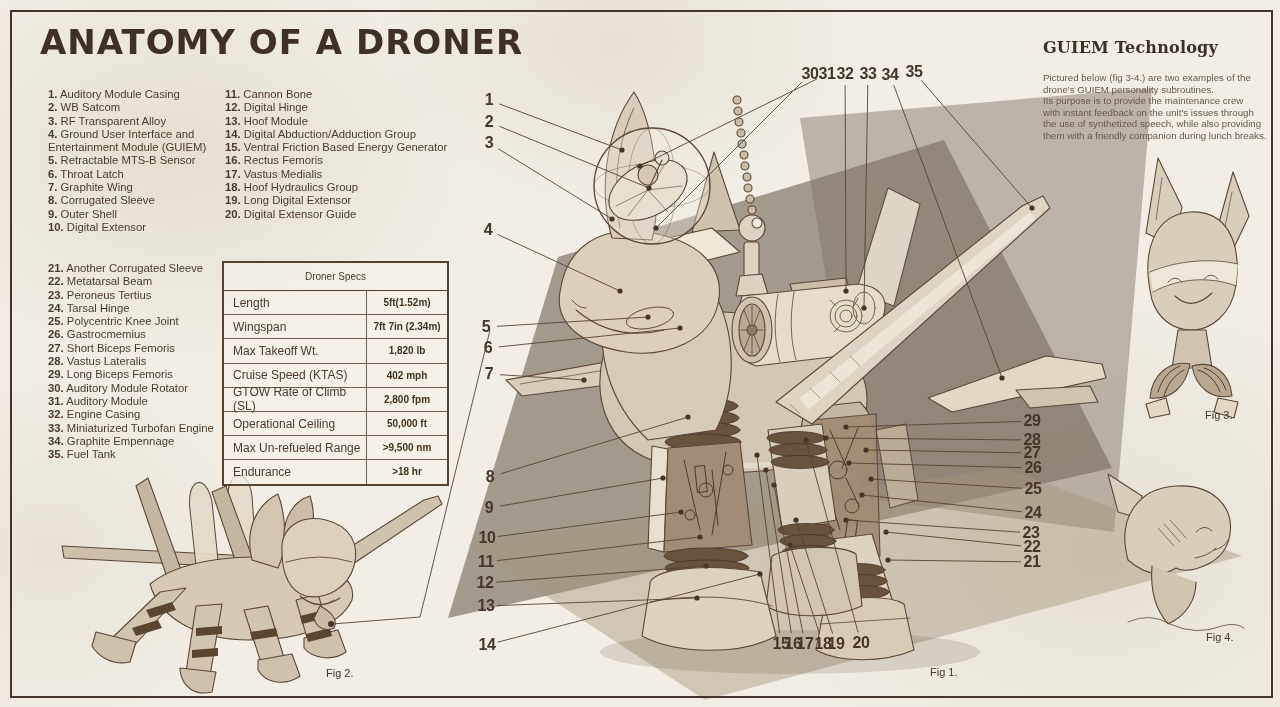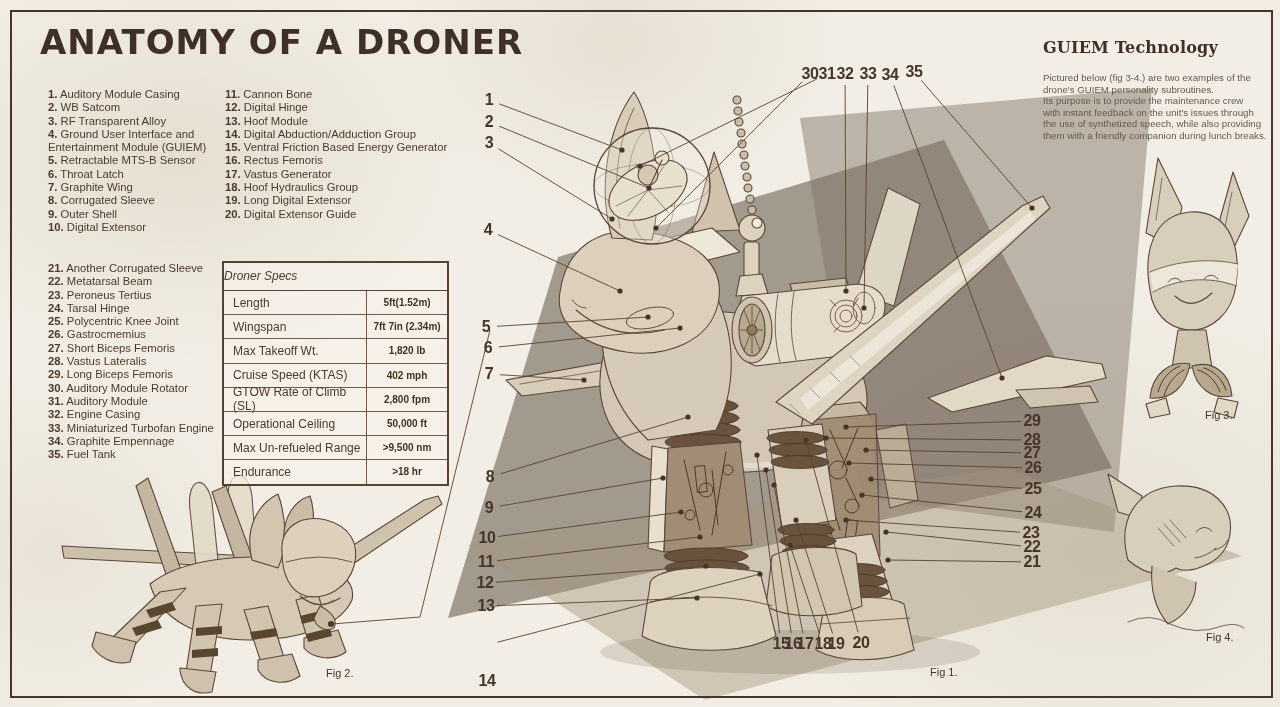--- a/index.html
+++ b/index.html
@@ -29,22 +29,22 @@
   .guiem-body{left:1043px;top:72px;width:232px;font-size:9.7px;line-height:11.6px;
     color:#6a5848;white-space:pre-line;}
   .plist{font-size:11.3px;line-height:13.3px;color:#4c3a2b;}
   .plist .part-item{margin:0;}
   .pn{font-weight:700;}
   #listA{left:48px;top:88px;width:180px;}
   #listB{left:225px;top:88px;width:250px;}
   #listC{left:48px;top:262px;width:186px;}
   .specs{left:222px;top:261px;width:227px;border:2px solid #56432f;
     background:rgba(245,241,233,.72);box-sizing:border-box;}
-  .specs-title{height:27px;line-height:27px;font-size:12px;
-    color:#4c3a2b;border-bottom:1.6px solid #56432f;font-style:italic;}
+  .specs-title{height:27px;line-height:27px;text-align:center;font-size:10px;
+    color:#4c3a2b;border-bottom:1.6px solid #56432f;}
   .spec-row{display:flex;height:23.2px;align-items:stretch;border-bottom:1px solid rgba(86,67,47,.85);}
   .spec-row:last-child{border-bottom:none;gap:45px;}
   .sl{flex:1;display:flex;align-items:center;padding-left:9px;font-size:12px;color:#4c3a2b;}
   .sv{width:80px;border-left:1px solid rgba(86,67,47,.85);display:flex;align-items:center;
     justify-content:center;font-size:10px;font-weight:700;color:#42321f;}
   .figcap{font-size:11px;color:#46362a;}
   #cap1{left:930px;top:666px;} #cap2{left:326px;top:667px;}
   #cap3{left:1205px;top:409px;} #cap4{left:1206px;top:631px;}
   .co-num{position:absolute;transform:translate(-50%,-50%);font-size:16px;
     font-weight:700;color:#46352a;z-index:25;letter-spacing:-.3px;}
@@ -393,21 +393,21 @@
     <div class="part-item"><span class="pn">9.</span><span> Outer Shell</span></div>
     <div class="part-item"><span class="pn">10.</span><span> Digital Extensor</span></div>
   </div>
 <div class="txt plist" id="listB">
     <div class="part-item"><span class="pn">11.</span><span> Cannon Bone</span></div>
     <div class="part-item"><span class="pn">12.</span><span> Digital Hinge</span></div>
     <div class="part-item"><span class="pn">13.</span><span> Hoof Module</span></div>
     <div class="part-item"><span class="pn">14.</span><span> Digital Abduction/Adduction Group</span></div>
     <div class="part-item"><span class="pn">15.</span><span> Ventral Friction Based Energy Generator</span></div>
     <div class="part-item"><span class="pn">16.</span><span> Rectus Femoris</span></div>
-    <div class="part-item"><span class="pn">17.</span><span> Vastus Generator</span></div>
+    <div class="part-item"><span class="pn">17.</span><span> Vastus Medialis</span></div>
     <div class="part-item"><span class="pn">18.</span><span> Hoof Hydraulics Group</span></div>
     <div class="part-item"><span class="pn">19.</span><span> Long Digital Extensor</span></div>
     <div class="part-item"><span class="pn">20.</span><span> Digital Extensor Guide</span></div>
   </div>
 <div class="txt plist" id="listC">
     <div class="part-item"><span class="pn">21.</span><span> Another Corrugated Sleeve</span></div>
     <div class="part-item"><span class="pn">22.</span><span> Metatarsal Beam</span></div>
     <div class="part-item"><span class="pn">23.</span><span> Peroneus Tertius</span></div>
     <div class="part-item"><span class="pn">24.</span><span> Tarsal Hinge</span></div>
     <div class="part-item"><span class="pn">25.</span><span> Polycentric Knee Joint</span></div>
@@ -473,21 +473,21 @@
     <div class="co-num" style="left: 488px; top: 230px;">4</div>
     <div class="co-num" style="left: 486px; top: 327px;">5</div>
     <div class="co-num" style="left: 488px; top: 348px;">6</div>
     <div class="co-num" style="left: 489px; top: 374px;">7</div>
     <div class="co-num" style="left: 490px; top: 477px;">8</div>
     <div class="co-num" style="left: 489px; top: 508px;">9</div>
     <div class="co-num" style="left: 487px; top: 538px;">10</div>
     <div class="co-num" style="left: 486px; top: 562px;">11</div>
     <div class="co-num" style="left: 485px; top: 583px;">12</div>
     <div class="co-num" style="left: 486px; top: 606px;">13</div>
-    <div class="co-num" style="left: 487px; top: 645px; margin-top: 36px;">14</div>
+    <div class="co-num" style="left: 487px; top: 645px;">14</div>
     <div class="co-num" style="left: 781px; top: 644px;">15</div>
     <div class="co-num" style="left: 793px; top: 644px;">16</div>
     <div class="co-num" style="left: 805px; top: 644px;">17</div>
     <div class="co-num" style="left: 823px; top: 644px;">18</div>
     <div class="co-num" style="left: 836px; top: 644px;">19</div>
     <div class="co-num" style="left: 861px; top: 643px;">20</div>
     <div class="co-num" style="left: 1032px; top: 562px;">21</div>
     <div class="co-num" style="left: 1032px; top: 547px;">22</div>
     <div class="co-num" style="left: 1031px; top: 533px;">23</div>
     <div class="co-num" style="left: 1033px; top: 513px;">24</div>

